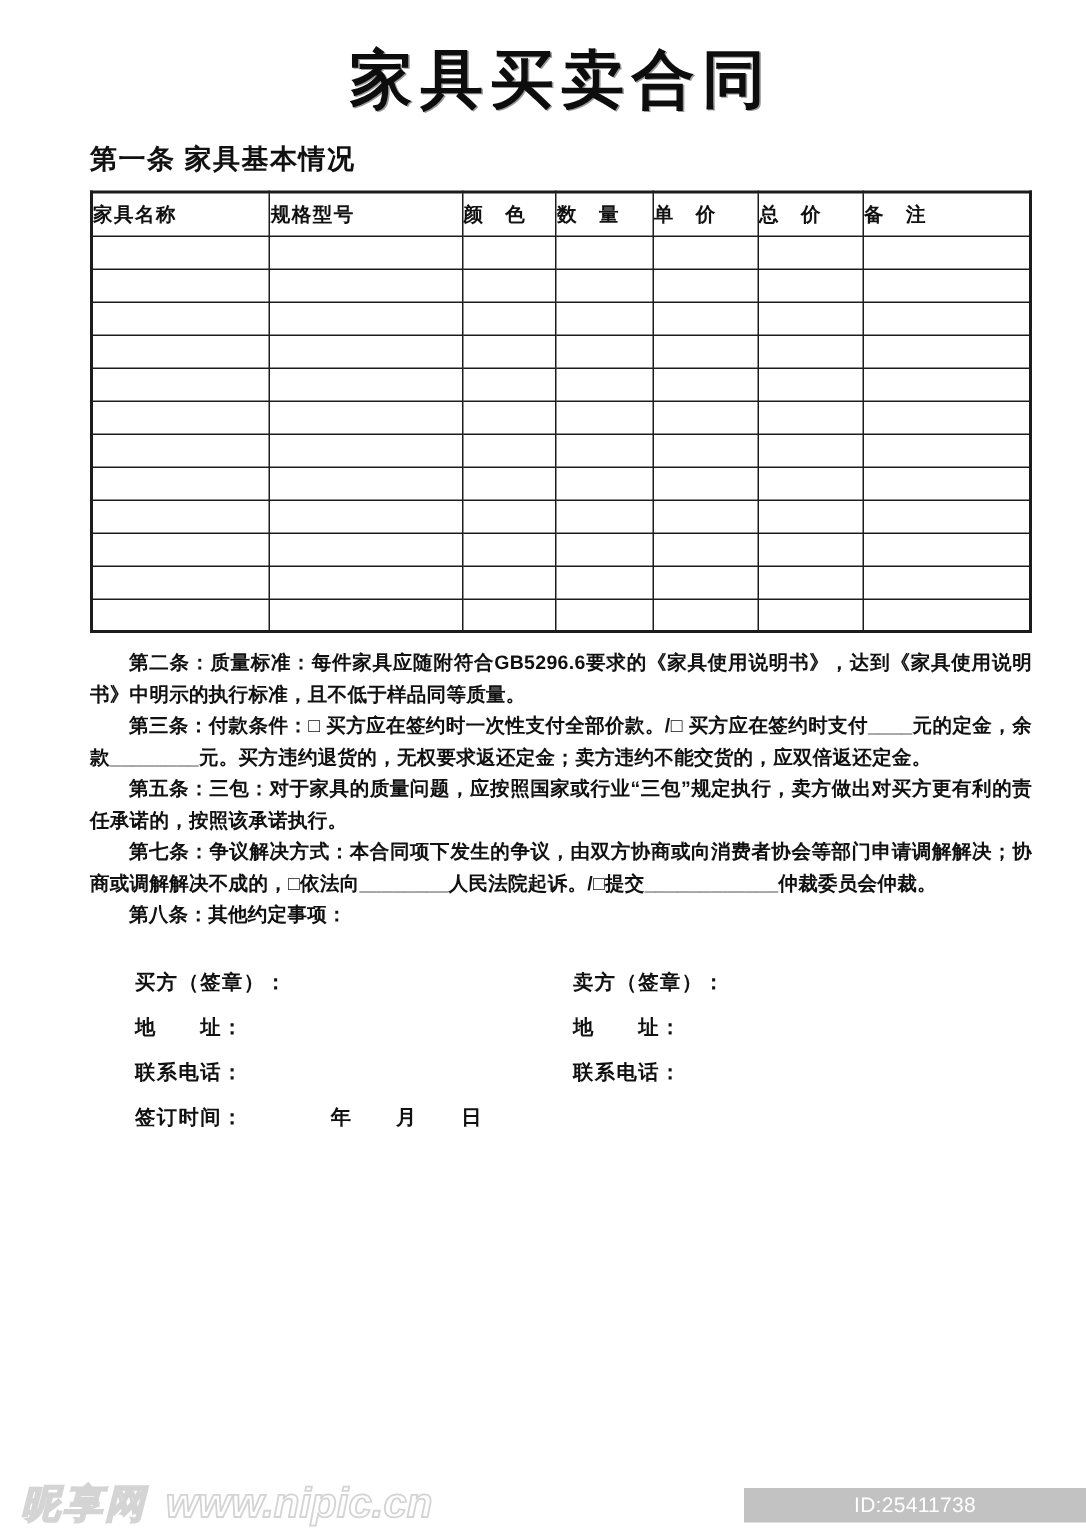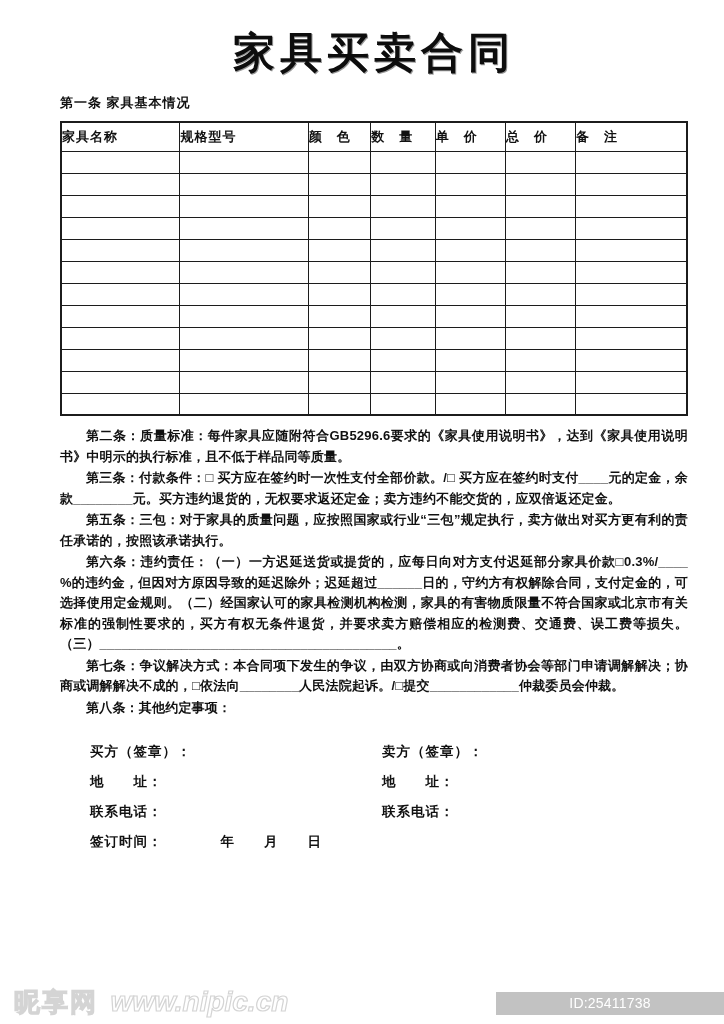--- a/index.html
+++ b/index.html
@@ -19,21 +19,21 @@
     text-align: center;
     font-size: 42px;
     font-weight: 900;
     letter-spacing: 5px;
     color: #0d0d0d;
     line-height: 50px;
     text-shadow: 1px 1px 0 #999;
   }
   .sec-heading {
     margin-top: 16px;
-    font-size: 13px;
+    font-size: 18px;
     font-weight: 900;
     letter-spacing: 1px;
   }
 
   table.furniture {
     margin-top: 9px;
     width: 100%;
     border-collapse: collapse;
     border: 2.5px solid #1c1c1c;
   }
@@ -83,21 +83,21 @@
   }
   .brand {
     position: absolute;
     left: 14px; bottom: 4px;
     font-weight: 900;
     color: #ffffff;
     -webkit-text-stroke: 1.2px #d4d4d4;
     text-stroke: 1.2px #d4d4d4;
     white-space: nowrap;
   }
-  .brand .logo { font-size: 26px; letter-spacing: 2px; }
+  .brand .logo { font-size: 26px; letter-spacing: 2px; font-style: italic; }
   .brand .url  { font-size: 28px; font-style: italic; margin-left: 8px; }
   .id-box {
     position: absolute;
     right: 0; bottom: 9px;
     width: 228px;
     height: 23px;
     background: #c2c2c2;
     color: #ffffff;
     font-size: 14px;
     line-height: 23px;
@@ -245,21 +245,20 @@
             <td></td>
             <td></td>
           </tr>
         </tbody>
     </table>
 
     <div class="articles">
       <p>第二条：质量标准：每件家具应随附符合GB5296.6要求的《家具使用说明书》，达到《家具使用说明书》中明示的执行标准，且不低于样品同等质量。</p>
       <p>第三条：付款条件：□ 买方应在签约时一次性支付全部价款。/□ 买方应在签约时支付____元的定金，余款________元。买方违约退货的，无权要求返还定金；卖方违约不能交货的，应双倍返还定金。</p>
       <p>第五条：三包：对于家具的质量问题，应按照国家或行业“三包”规定执行，卖方做出对买方更有利的责任承诺的，按照该承诺执行。</p>
-      <p>第六条：违约责任：（一）一方迟延送货或提货的，应每日向对方支付迟延部分家具价款□0.3%/____ %的违约金，但因对方原因导致的延迟除外；迟延超过______日的，守约方有权解除合同，支付定金的，可选择使用定金规则。（二）经国家认可的家具检测机构检测，家具的有害物质限量不符合国家或北京市有关标准的强制性要求的，买方有权无条件退货，并要求卖方赔偿相应的检测费、交通费、误工费等损失。（三）________________________________________。</p>
       <p>第七条：争议解决方式：本合同项下发生的争议，由双方协商或向消费者协会等部门申请调解解决；协商或调解解决不成的，□依法向________人民法院起诉。/□提交____________仲裁委员会仲裁。</p>
       <p>第八条：其他约定事项：</p>
     </div>
 
     <div class="sig-grid">
       <div class="cell">买方（签章）：</div>
       <div class="cell">卖方（签章）：</div>
       <div class="cell">地　　址：</div>
       <div class="cell">地　　址：</div>
       <div class="cell">联系电话：</div>

